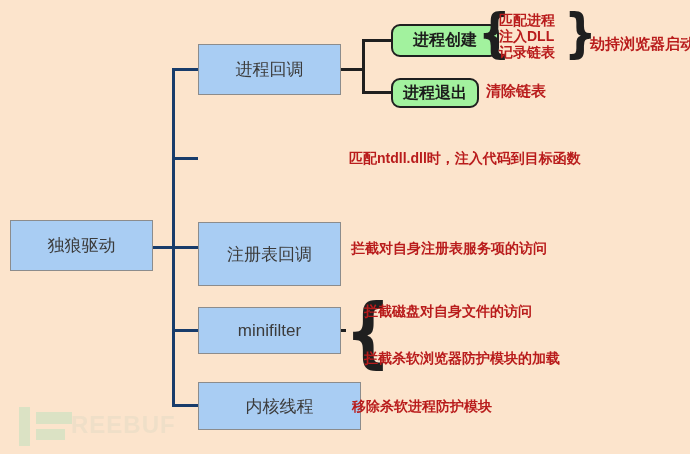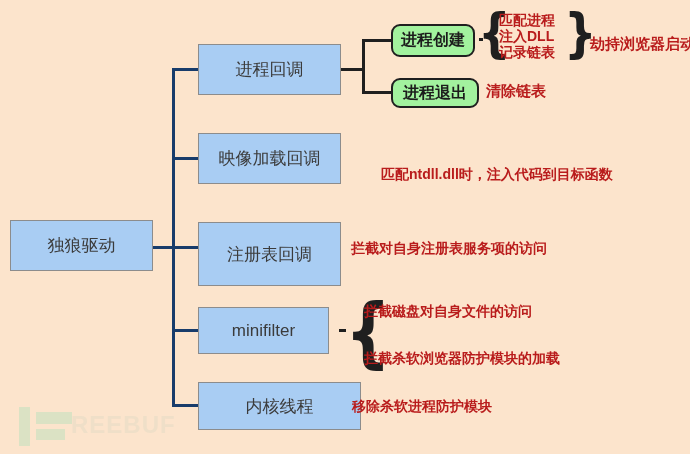--- a/index.html
+++ b/index.html
@@ -89,36 +89,35 @@
   <div class="ln black" style="left:362px; top:39px; width:3px; height:55px;"></div>
   <div class="ln black" style="left:362px; top:39px; width:29px; height:3px;"></div>
   <div class="ln black" style="left:362px; top:91px; width:29px; height:3px;"></div>
   <div class="ln black" style="left:479px; top:38px; width:4px; height:3px;"></div>
   <div class="ln black" style="left:581px; top:36px; width:8px; height:3px;"></div>
   <div class="ln black" style="left:339px; top:329px; width:7px; height:3px;"></div>
 
   <div class="node blue" style="left:10px; top:220px; width:143px; height:51px;">独狼驱动</div>
 
   <div class="node blue" style="left:198px; top:44px; width:143px; height:51px;">进程回调</div>
-  <div class="node blue" style="left:198px; top:133px; width:143px; height:51px;">映像加载回调</div>
   <div class="node blue" style="left:198px; top:222px; width:143px; height:64px;">注册表回调</div>
-  <div class="node blue" style="left:198px; top:307px; width:131px; height:47px;">minifilter</div>
+  <div class="node blue" style="left:198px; top:307px; width:143px; height:47px;">minifilter</div>
   <div class="node blue" style="left:198px; top:382px; width:163px; height:48px;">内核线程</div>
 
-  <div class="node green" style="left:391px; top:24px; width:84px; height:33px;">进程创建</div>
+  <div class="node green" style="left:391px; top:24px; width:108px; height:33px;">进程创建</div>
   <div class="node green" style="left:391px; top:78px; width:88px; height:30px;">进程退出</div>
 
   <div class="brace small" style="left:475px; top:8px;">{</div>
   <div class="brace small" style="left:561px; top:8px;">}</div>
   <div class="brace large" style="left:341px; top:296px;">{</div>
 
   <div class="red" style="left:499px; top:12px;">匹配进程</div>
   <div class="red" style="left:499px; top:28px;">注入DLL</div>
   <div class="red" style="left:499px; top:44px;">记录链表</div>
   <div class="red big" style="left:590px; top:36px;">劫持浏览器启动</div>
   <div class="red big" style="left:486px; top:83px;">清除链表</div>
-  <div class="red" style="left:349px; top:166px;margin-left:32px;">匹配ntdll.dll时，注入代码到目标函数</div>
+  <div class="red" style="left:349px; top:150px;">匹配ntdll.dll时，注入代码到目标函数</div>
   <div class="red" style="left:351px; top:240px;">拦截对自身注册表服务项的访问</div>
   <div class="red" style="left:364px; top:350px;">拦截杀软浏览器防护模块的加载</div>
   <div class="red" style="left:364px; top:303px;">拦截磁盘对自身文件的访问</div>
   <div class="red" style="left:352px; top:398px;">移除杀软进程防护模块</div>
 
 </div>
 
 </body></html>

